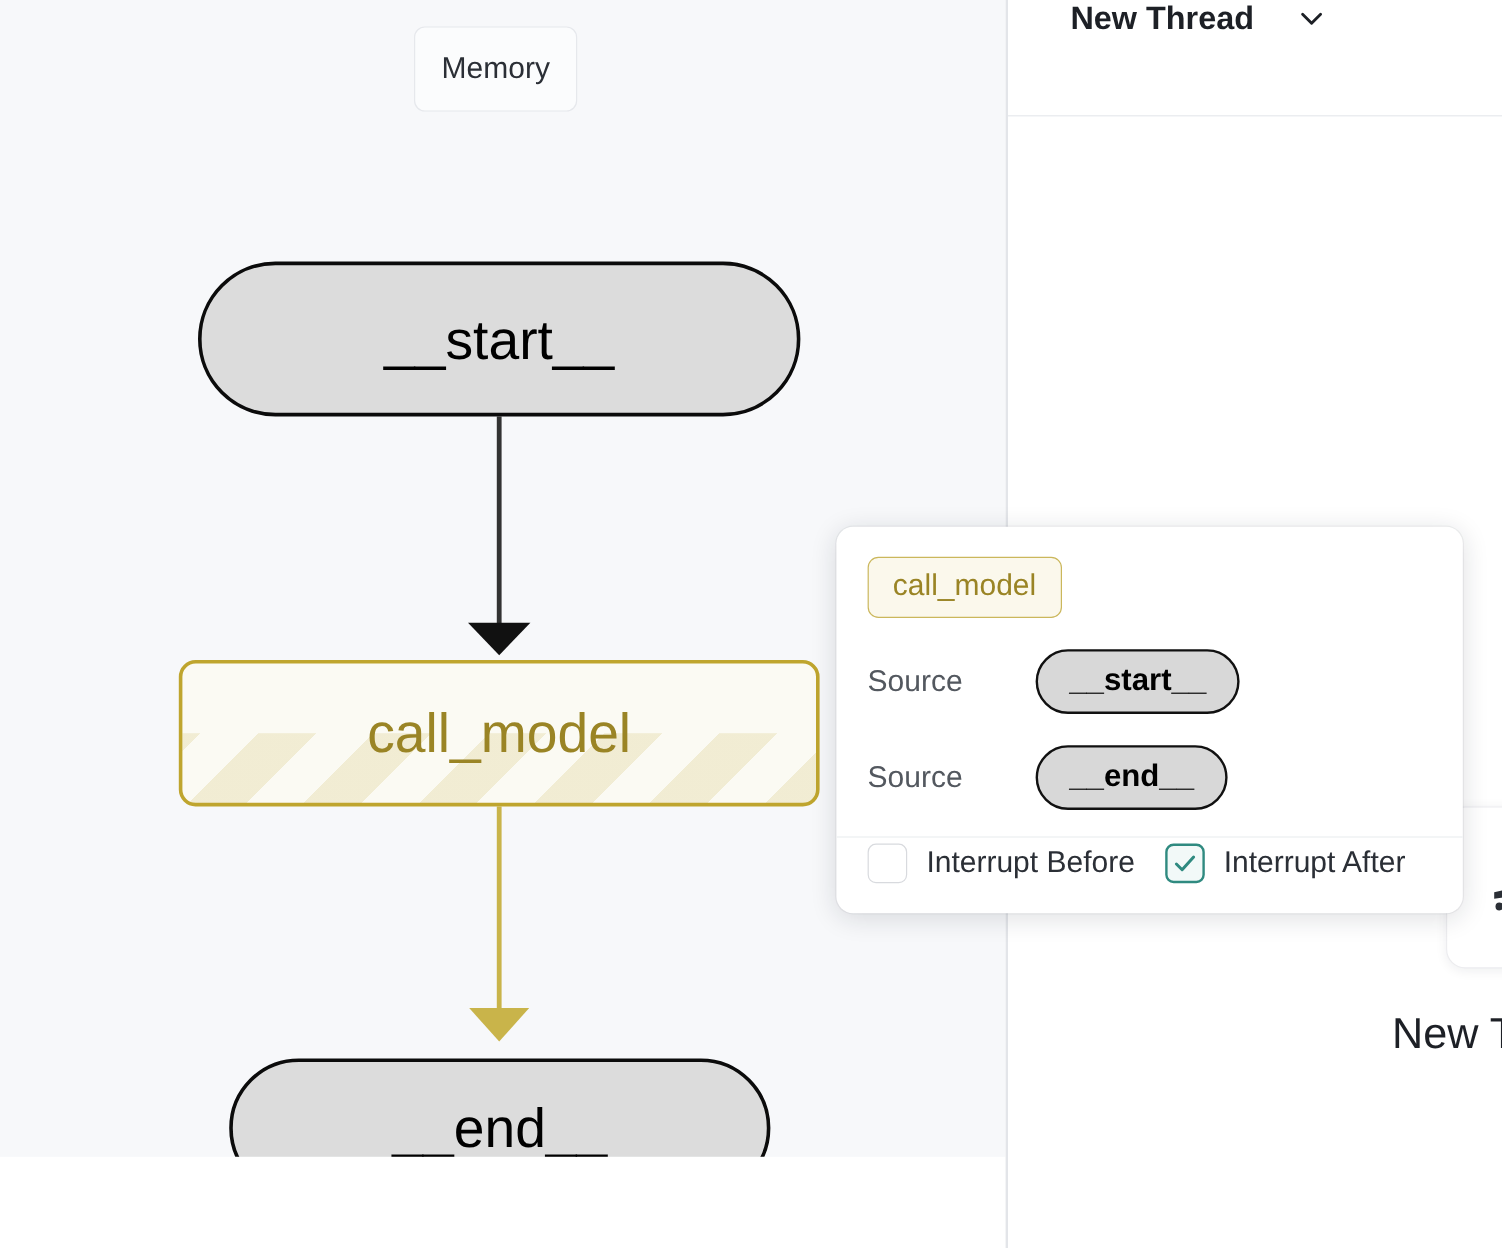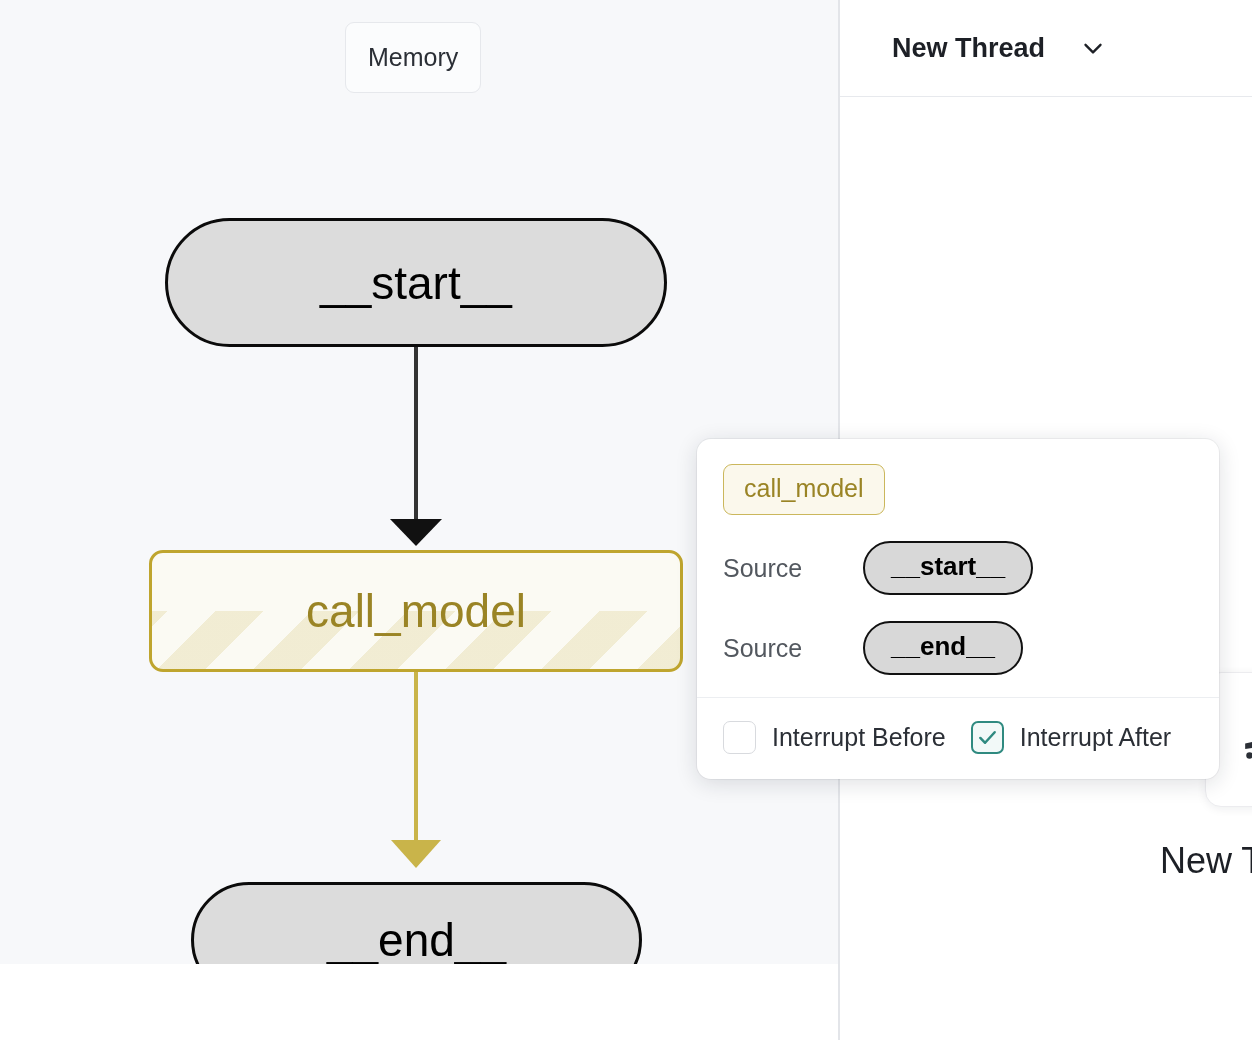--- a/index.html
+++ b/index.html
@@ -96,21 +96,21 @@
     left: 838px; top: 0;
     width: 414px; height: 1040px;
     background: #ffffff;
     border-left: 2px solid #e3e5e9;
     overflow: hidden;
   }
   #thread-header {
     height: 97px;
     border-bottom: 1px solid #e7e9ed;
     display: flex;
-    align-items: center;
+    align-items: flex-start;
     padding-left: 52px;
     gap: 33px;
     cursor: pointer;
   }
   #thread-title { font-size: 27px; font-weight: bold; color: #1d2026; }
   .chev { width: 30px; height: 30px; display: block; }
 
   
   #peek-card {
     position: absolute;
@@ -184,21 +184,21 @@
     border: 2.5px solid #111;
     border-radius: 999px;
     font-size: 26px;
     font-weight: bold;
     color: #000;
     padding: 8px 26px 11px;
     cursor: pointer;
   }
   #popover-footer {
     border-top: 1px solid #eceef1;
-    padding: 23px 26px 25px 26px;
+    padding: 5px 26px 25px 26px;
     display: flex;
     align-items: center;
     gap: 25px;
   }
   .cb-wrap { display: flex; align-items: center; gap: 16px; cursor: pointer; }
   .cb {
     width: 33px; height: 33px;
     border-radius: 7px;
     flex: 0 0 33px;
     display: flex; align-items: center; justify-content: center;

